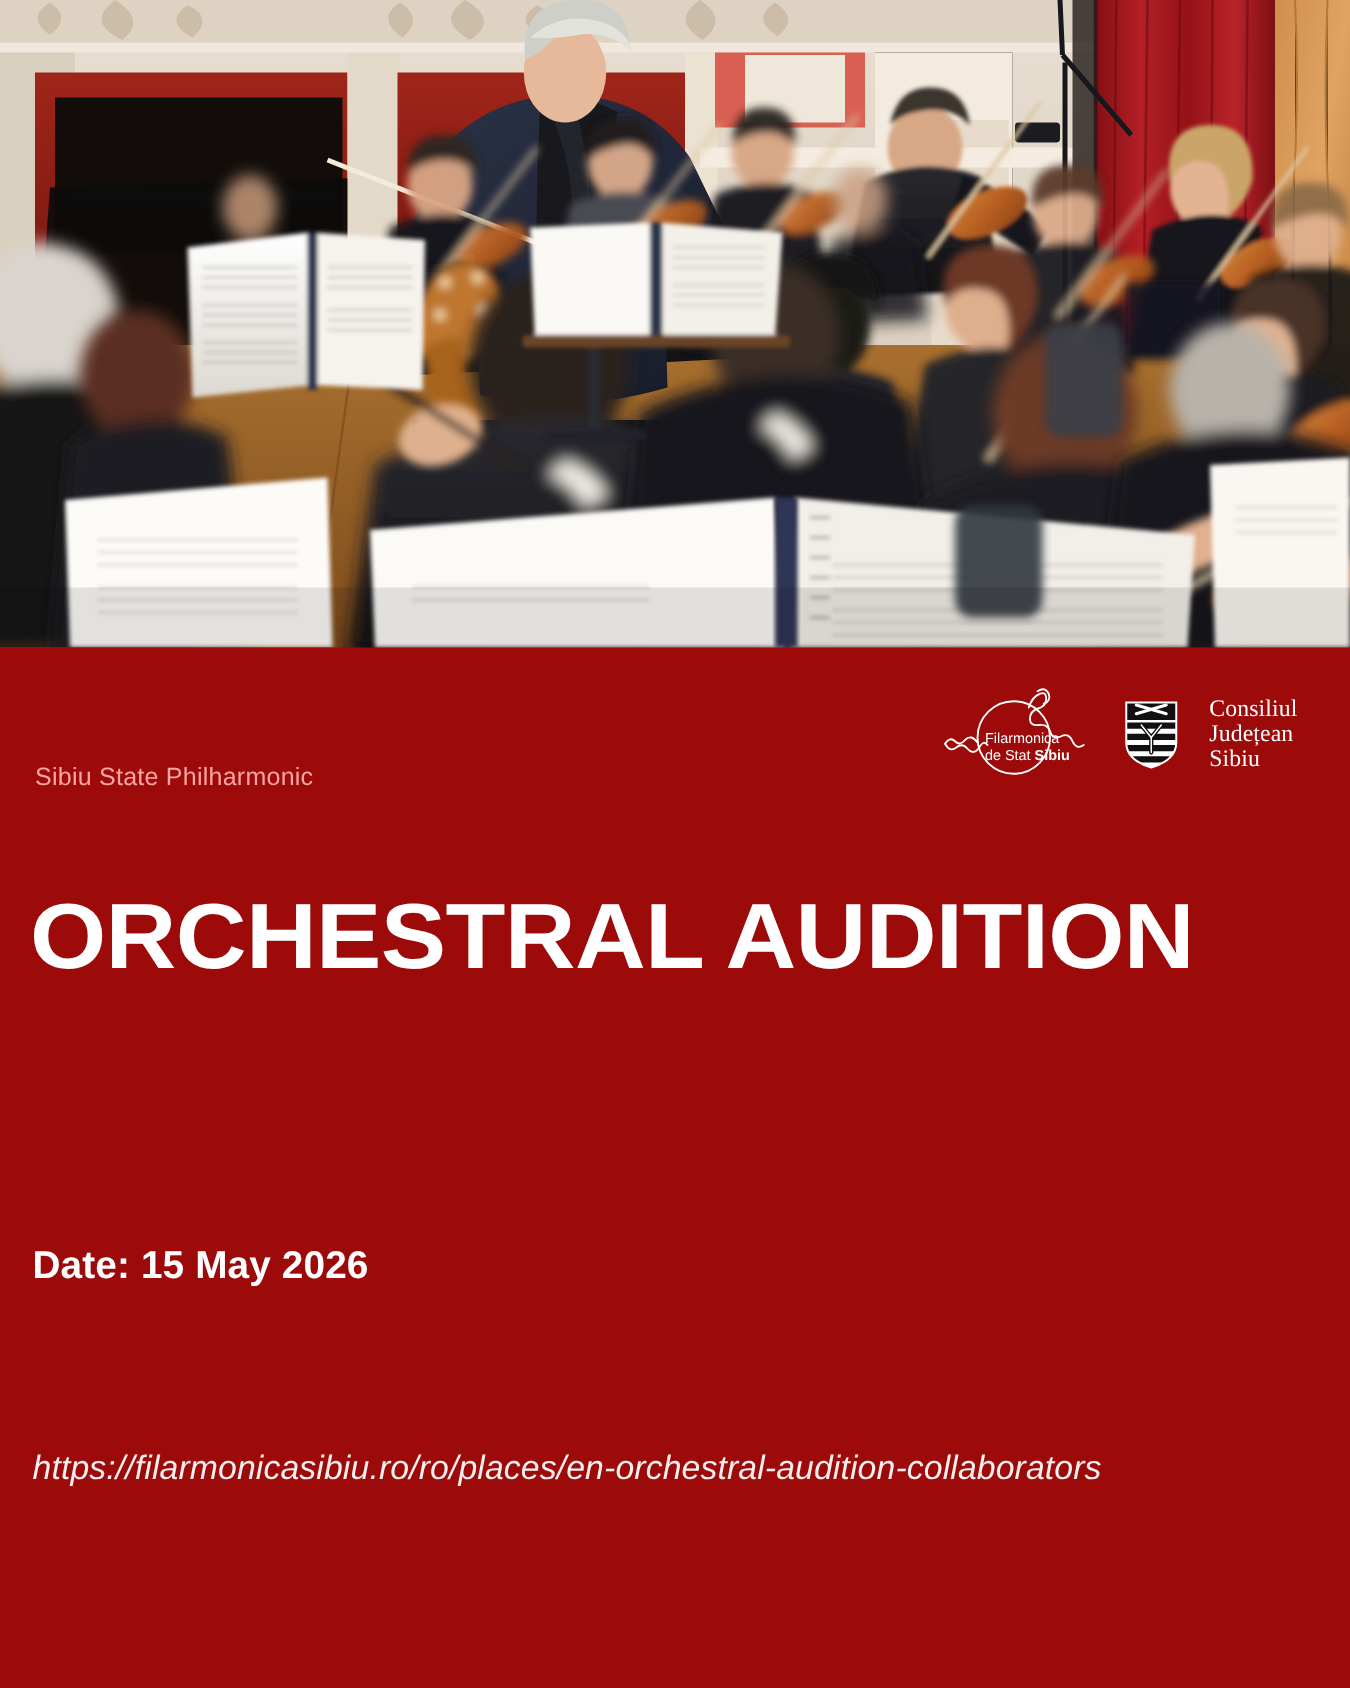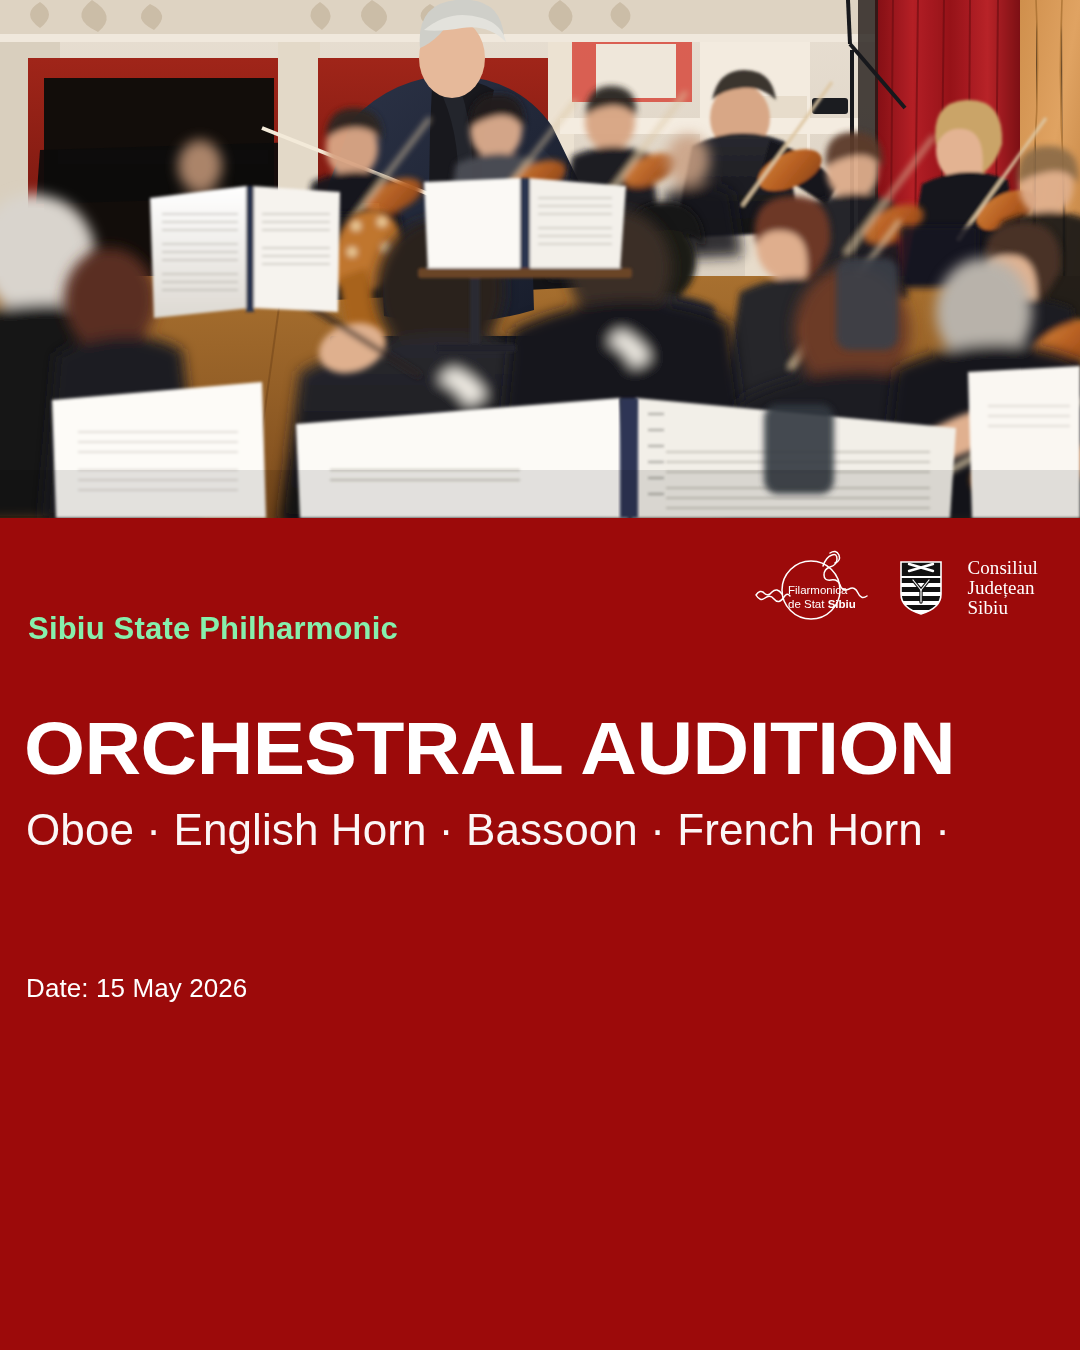--- a/index.html
+++ b/index.html
@@ -59,23 +59,23 @@
     line-height: 1.07;
     letter-spacing: .1px;
     white-space: pre-line;
   }
 
   
   .kicker {
     position: absolute;
     left: 28px;
     top: 93px;
-    color: #86efac;
-    font-size: 31px;
-    font-weight: 700;
+    color: #fca5a5;
+    font-size: 20px;
+    font-weight: 400;
     letter-spacing: .2px;
   }
   .headline {
     position: absolute;
     left: 24px;
     top: 144px;
     color: #ffffff;
     font-size: 74px;
     font-weight: 700;
     letter-spacing: -0.5px;
@@ -91,24 +91,24 @@
     width: 1010px;
     color: #fbf7f7;
     font-size: 44px;
     font-weight: 300;
     line-height: 1.24;
     letter-spacing: .1px;
   }
   .details {
     position: absolute;
     left: 26px;
-    top: 452px;
+    top: 472px;
     color: #ffffff;
-    font-size: 26px;
-    font-weight: 400;
+    font-size: 31px;
+    font-weight: 700;
     line-height: 1.42;
     letter-spacing: .1px;
   }
   .application {
     position: absolute;
     left: 26px;
     top: 636px;
     color: #f6efef;
     font-size: 27px;
     font-weight: 300;
@@ -574,24 +574,24 @@
 Județean
 Sibiu</div>
       </div>
     </div>
 
     <div class="kicker">Sibiu State Philharmonic</div>
 
     <h1 class="headline">ORCHESTRAL AUDITION</h1>
 
     <div class="instruments">
-      <div>Oboe · English Horn · Bassoon · French Horn ·</div>
     </div>
 
     <div class="details">
       <div>Date: 15 May 2026</div>
     </div>
 
     <div class="application">
+      <span class="url">https://filarmonicasibiu.ro/ro/places/en-orchestral-audition-collaborators</span>
     </div>
 
   </div>
 </div>
 
 </body></html>

